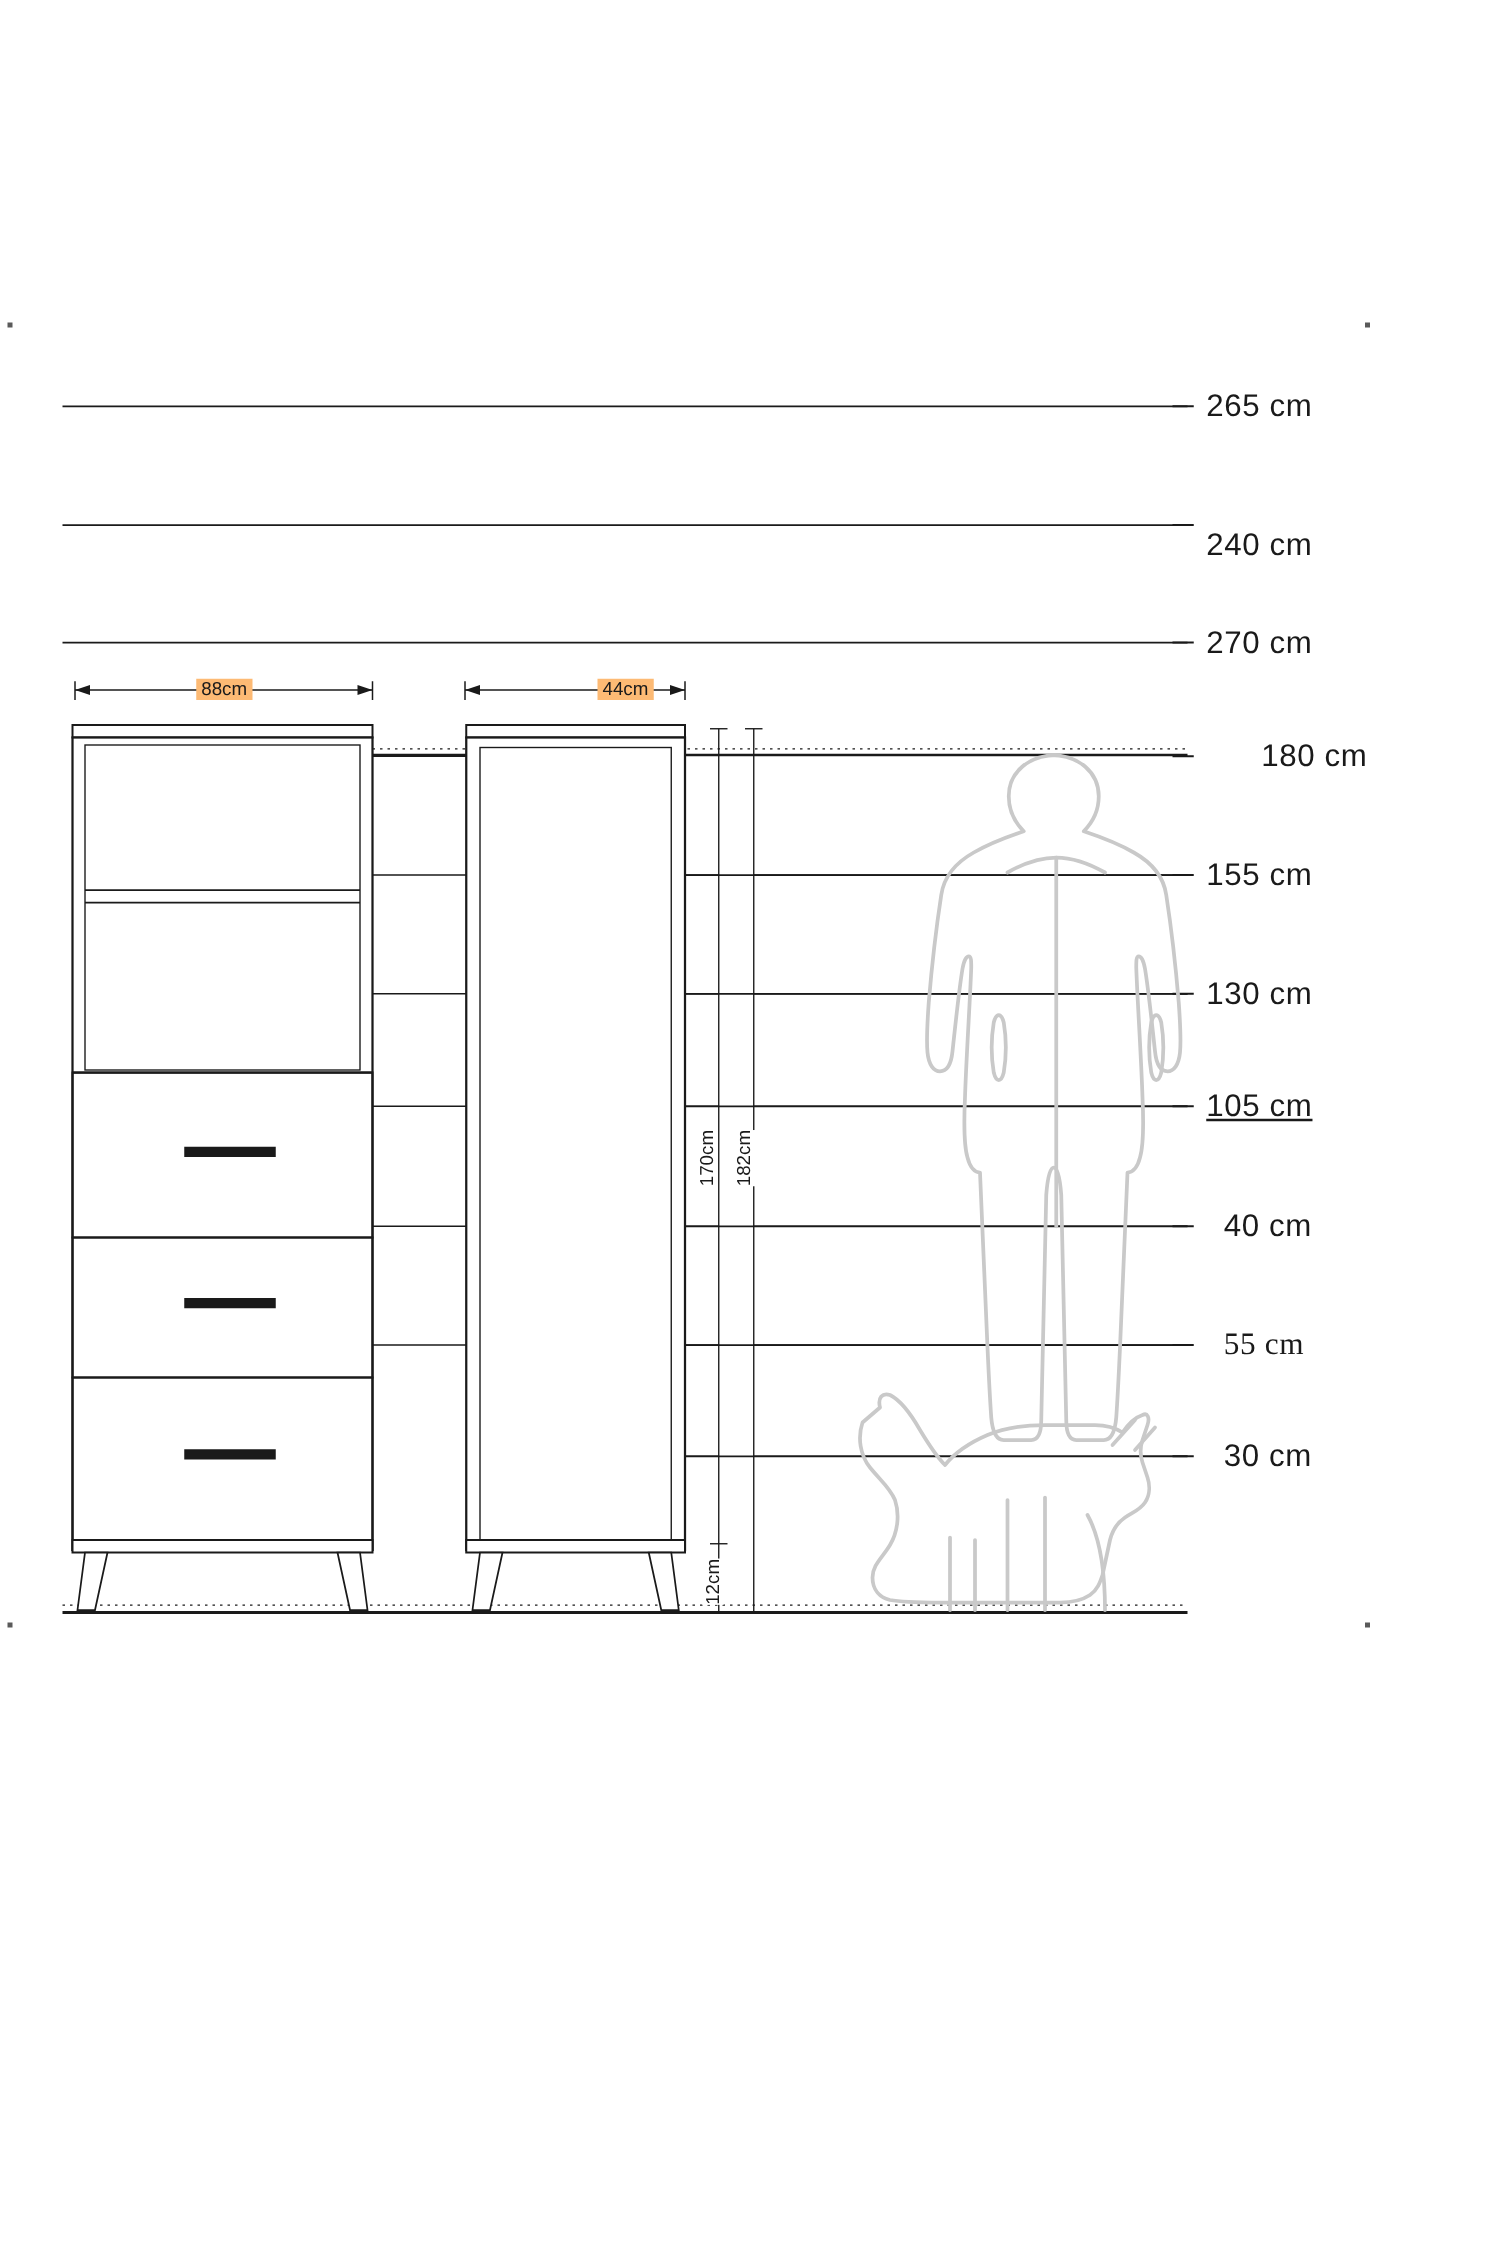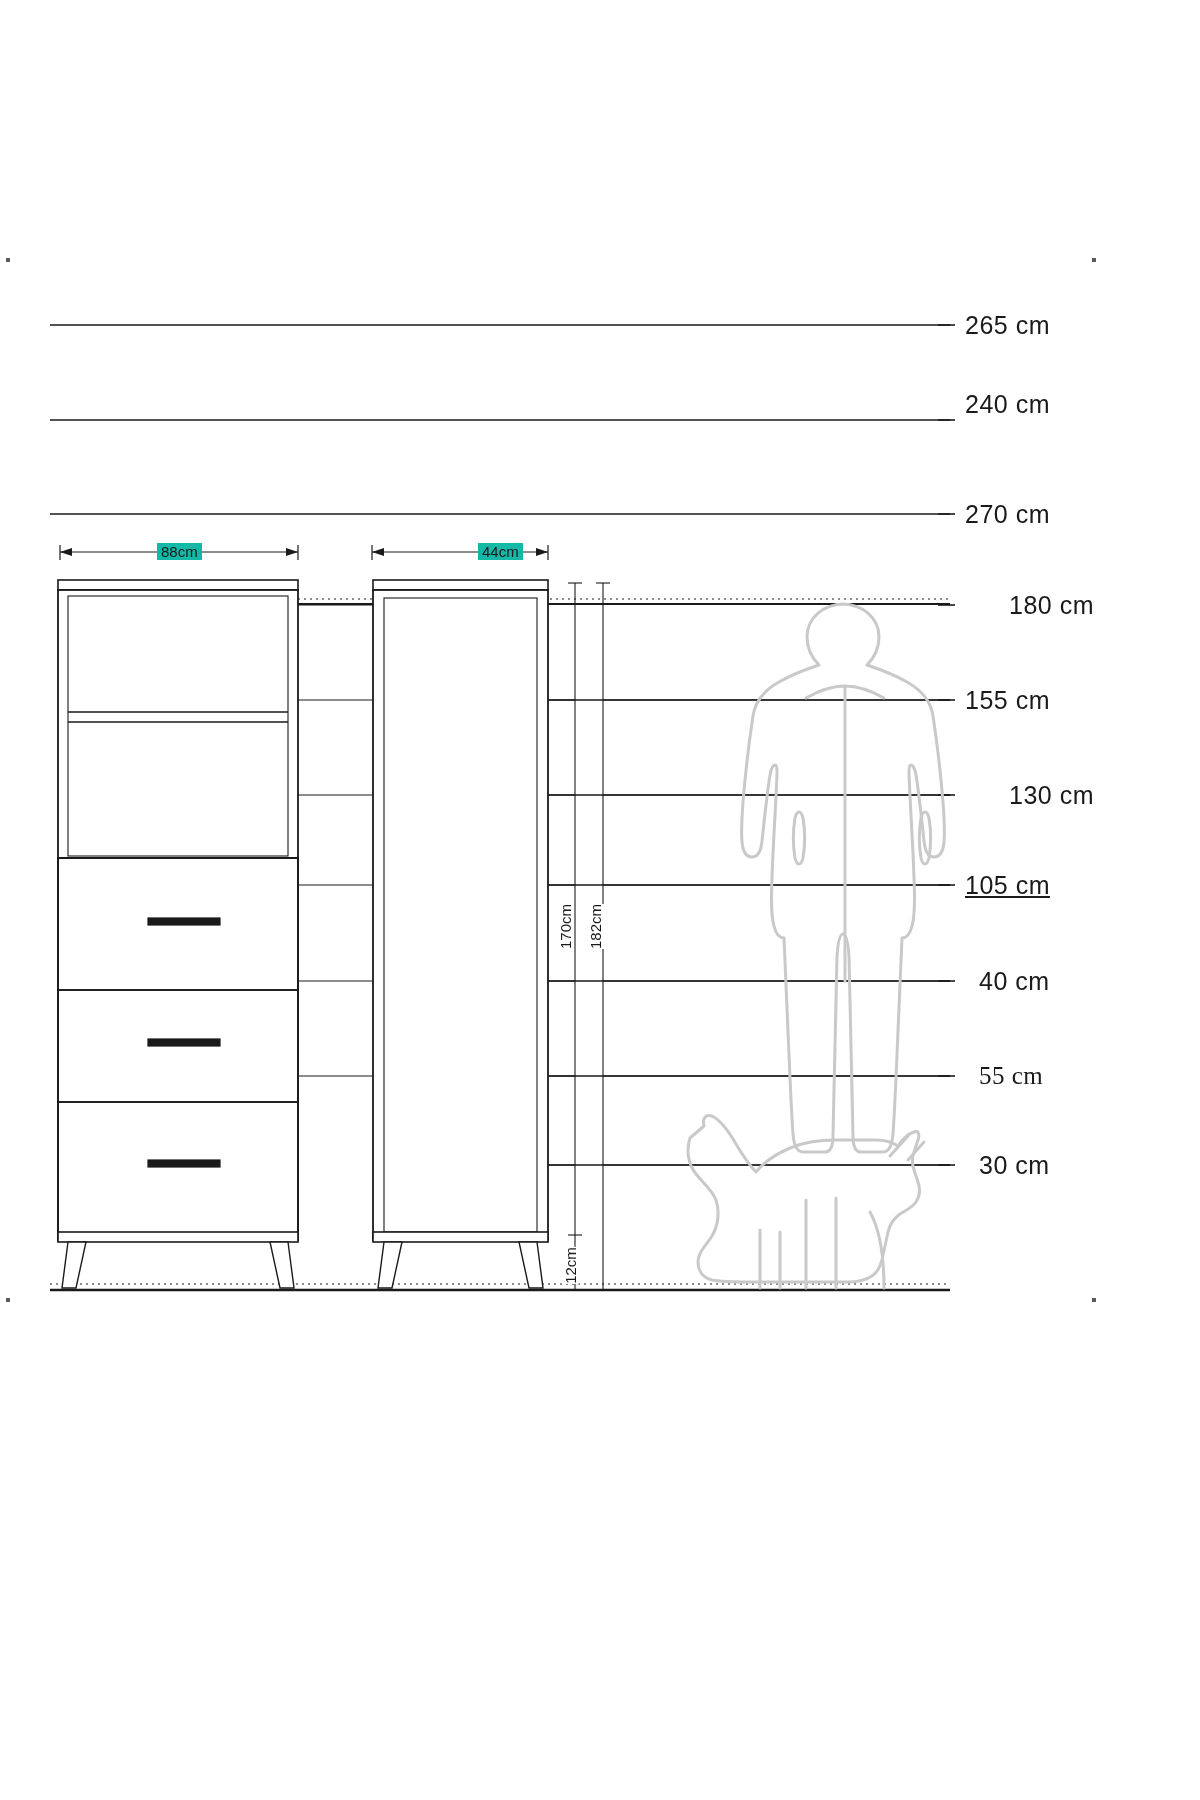--- a/index.html
+++ b/index.html
@@ -25,21 +25,21 @@
     font-size: 25px;
     color: #1a1a1a;
     letter-spacing: 0.5px;
     white-space: nowrap;
     font-family: "Liberation Sans", sans-serif;
   }
   .dim-label {
     position: absolute;
     font-size: 15px;
     color: #1a1a1a;
-    background: #14b8a6;
+    background: #fdba74;
     padding: 0 4px;
     white-space: nowrap;
     font-family: "Liberation Sans", sans-serif;
   }
   .vdim-label {
     position: absolute;
     font-size: 15px;
     color: #1a1a1a;
     background: #ffffff;
     white-space: nowrap;
@@ -264,25 +264,25 @@
       <path d="M760 1230 l0 58"></path>
       <path d="M780 1232 l0 56"></path>
       <path d="M870 1212 c10 18 14 46 14 76"></path>
       <path d="M890 1156 l18 -20"></path>
       <path d="M908 1160 l16 -18"></path>
     </g>
 
   </svg>
 
   <div class="scale-label" style="left:965px; top:311px;">265 cm</div>
-  <div class="scale-label" style="left:965px; top:390px;">240 cm</div>
+  <div class="scale-label" style="left:965px; top:422px;">240 cm</div>
   <div class="scale-label" style="left:965px; top:500px;">270 cm</div>
   <div class="scale-label" style="left:1009px; top:591px;">180 cm</div>
   <div class="scale-label" style="left:965px; top:686px;">155 cm</div>
-  <div class="scale-label" style="left:965px; top:781px;margin-left:44px;">130 cm</div>
+  <div class="scale-label" style="left:965px; top:781px;">130 cm</div>
   <div class="scale-label" style="left:965px; top:871px;text-decoration:underline;">105 cm</div>
   <div class="scale-label" style="left:979px; top:967px;">40 cm</div>
   <div class="scale-label" style="left:979px; top:1062px;font-family:Liberation Serif, serif;">55 cm</div>
   <div class="scale-label" style="left:979px; top:1151px;">30 cm</div>
 
   <div class="dim-label" style="left:157px; top:543px;">88cm</div>
   <div class="dim-label" style="left:438px; top:543px;margin-left:40px;">44cm</div>
 
   <div class="vdim-label" style="left:543px; top:918px; transform:rotate(-90deg);">170cm</div>
   <div class="vdim-label" style="left:573px; top:918px; transform:rotate(-90deg);">182cm</div>

